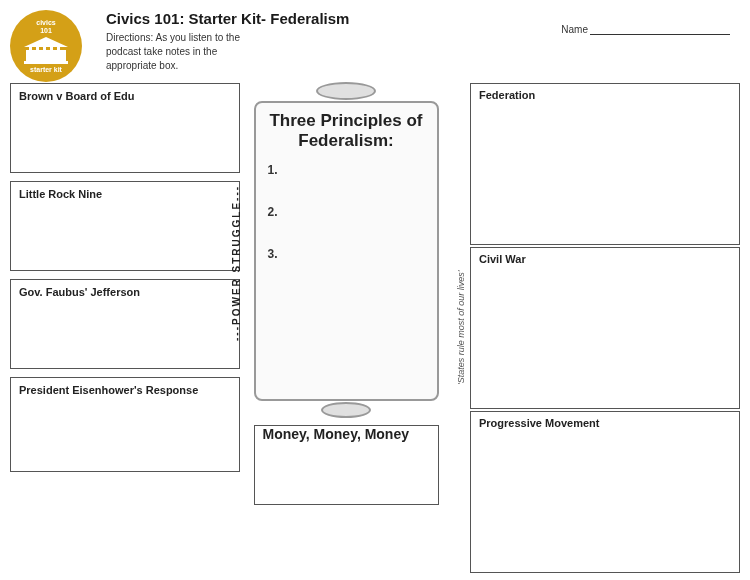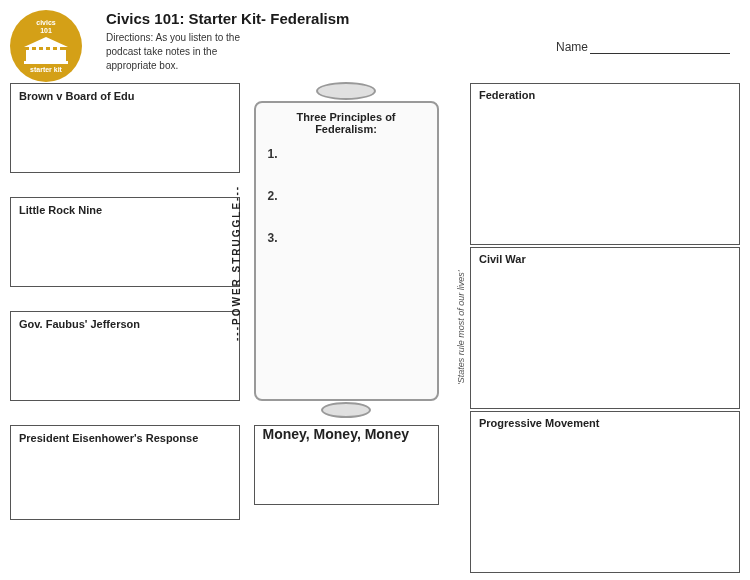--- a/index.html
+++ b/index.html
@@ -78,23 +78,23 @@
       margin-bottom: 4px;
     }
     .header-directions {
       font-size: 10px;
       color: #333;
       line-height: 1.4;
       max-width: 160px;
     }
     .name-line {
       position: absolute;
-      top: 40px;
+      top: 24px;
       right: 20px;
-      font-size: 12px;
+      font-size: 10px;
       color: #333;
       white-space: nowrap;
       padding-left: 44px;
     }
     .name-underline {
       display: inline-block;
       width: 140px;
       border-bottom: 1px solid #333;
       margin-left: 2px;
       vertical-align: bottom;
@@ -106,21 +106,21 @@
       gap: 6px;
       height: 490px;
     }
 
     
     .left-col {
       width: 230px;
       flex-shrink: 0;
       display: flex;
       flex-direction: column;
-      gap: 24px;
+      gap: 8px;
     }
     .note-box {
       border: 1.5px solid #555;
       padding: 6px 8px;
       min-height: 80px;
       font-size: 11px;
       font-weight: bold;
       color: #222;
       background: white;
       flex-shrink: 0;
@@ -166,21 +166,21 @@
       width: 50px;
       height: 16px;
       background: #e0e0e0;
       border: 2px solid #999;
       border-radius: 50%;
       margin: 0 auto;
       position: relative;
       bottom: -1px;
     }
     .scroll-title {
-      font-size: 11px;
+      font-size: 17px;
       font-weight: bold;
       text-align: center;
       margin-bottom: 12px;
       color: #222;
     }
     .scroll-items {
       list-style: none;
       padding: 0;
     }
     .scroll-item {

